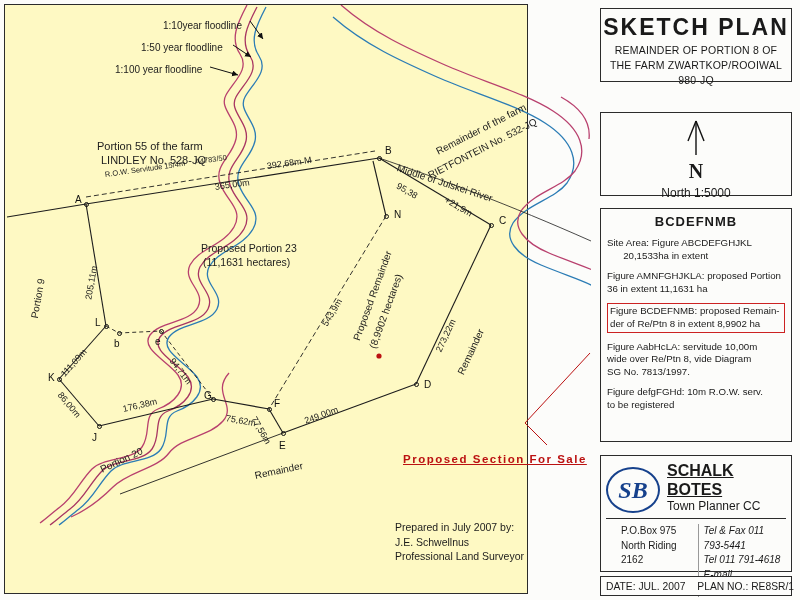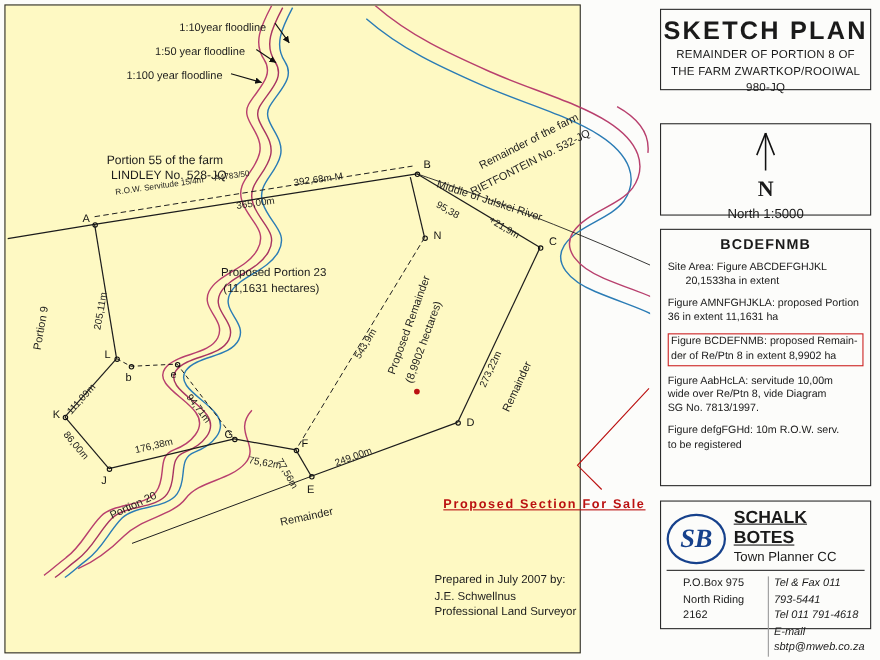--- a/index.html
+++ b/index.html
@@ -211,15 +211,20 @@
           <div>2162</div>
         </div>
         <div class="c-col right">
           <div>Tel &amp; Fax 011 793-5441</div>
           <div>Tel 011 791-4618</div>
           <div>E-mail sbtp@mweb.co.za</div>
         </div>
       </div>
     </div>
 
+    <div class="panel p-date">
+      <span class="footer-item">DATE: JUL. 2007</span>
+      <span class="d-sep"></span>
+      <span class="footer-item">PLAN NO.: RE8SR/1</span>
+    </div>
 
   </div>
 </div>
 
 </body></html>

